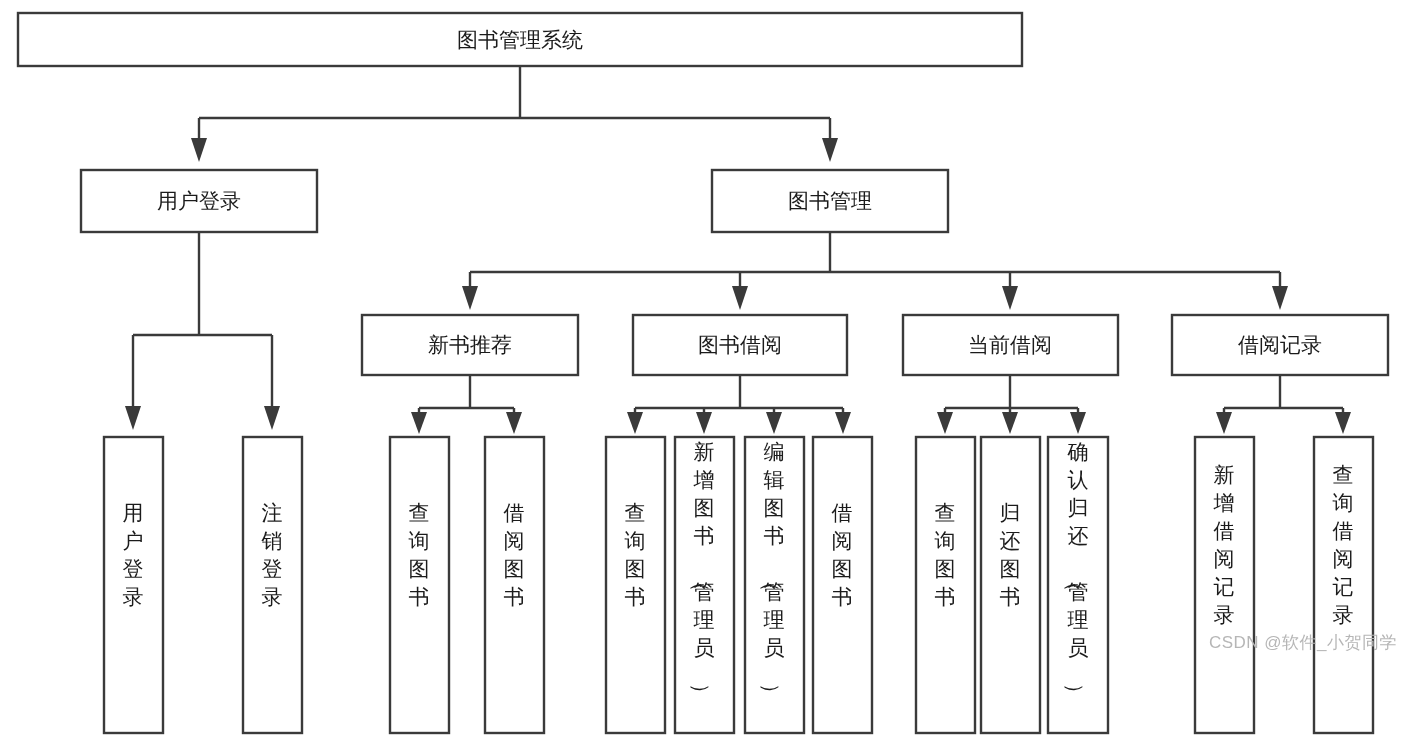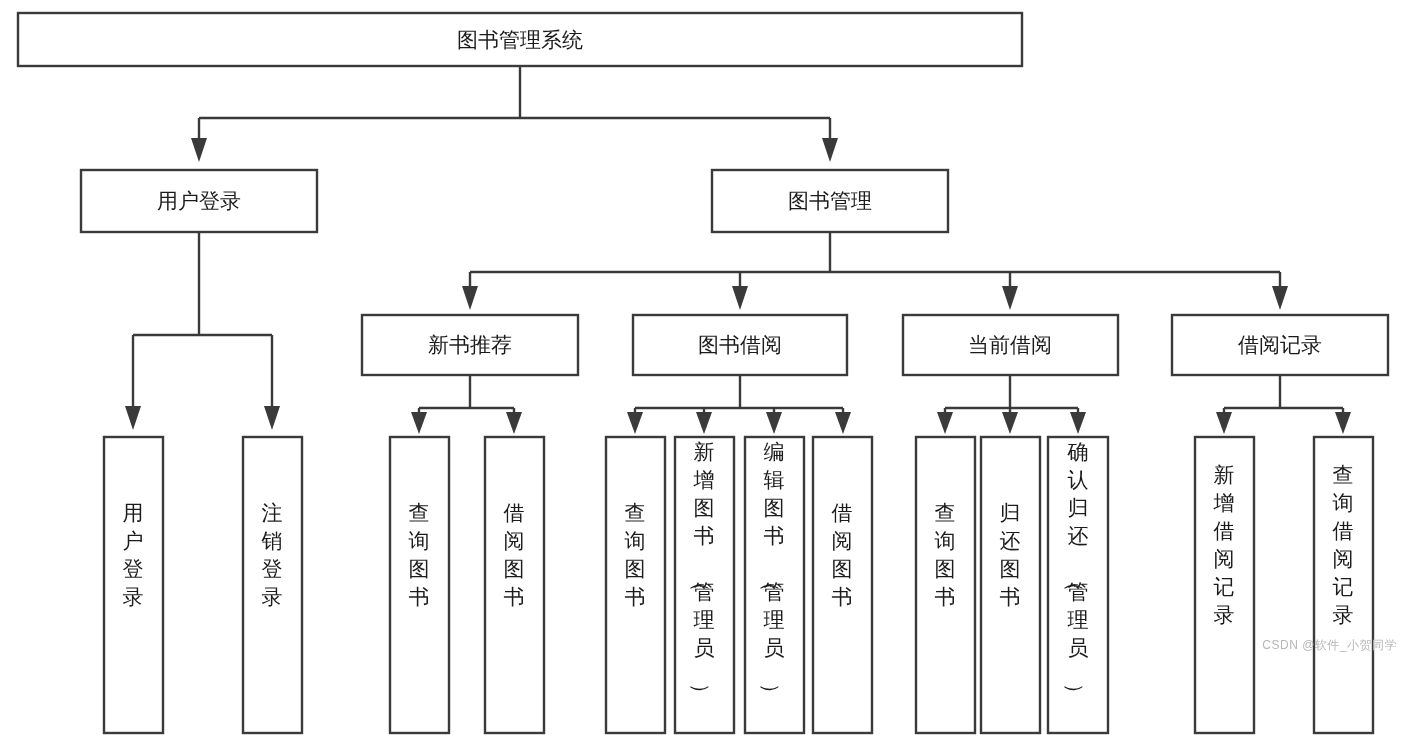--- a/index.html
+++ b/index.html
@@ -53,21 +53,21 @@
     fill: #1b1b1b;
     font-family: "Liberation Sans", "DejaVu Sans", sans-serif;
     font-size: 21px;
     text-anchor: middle;
   }
   .watermark {
     position: absolute;
     right: 8px;
     bottom: 6px;
     font-family: "Liberation Sans", "DejaVu Sans", sans-serif;
-    font-size: 12px;
+    font-size: 17px;
     color: #b6b6b6;
     letter-spacing: 0.5px;
     white-space: nowrap;
     pointer-events: none;
   }
 </style>
 </head>
 <body>
 
 <div id="diagram-root">

